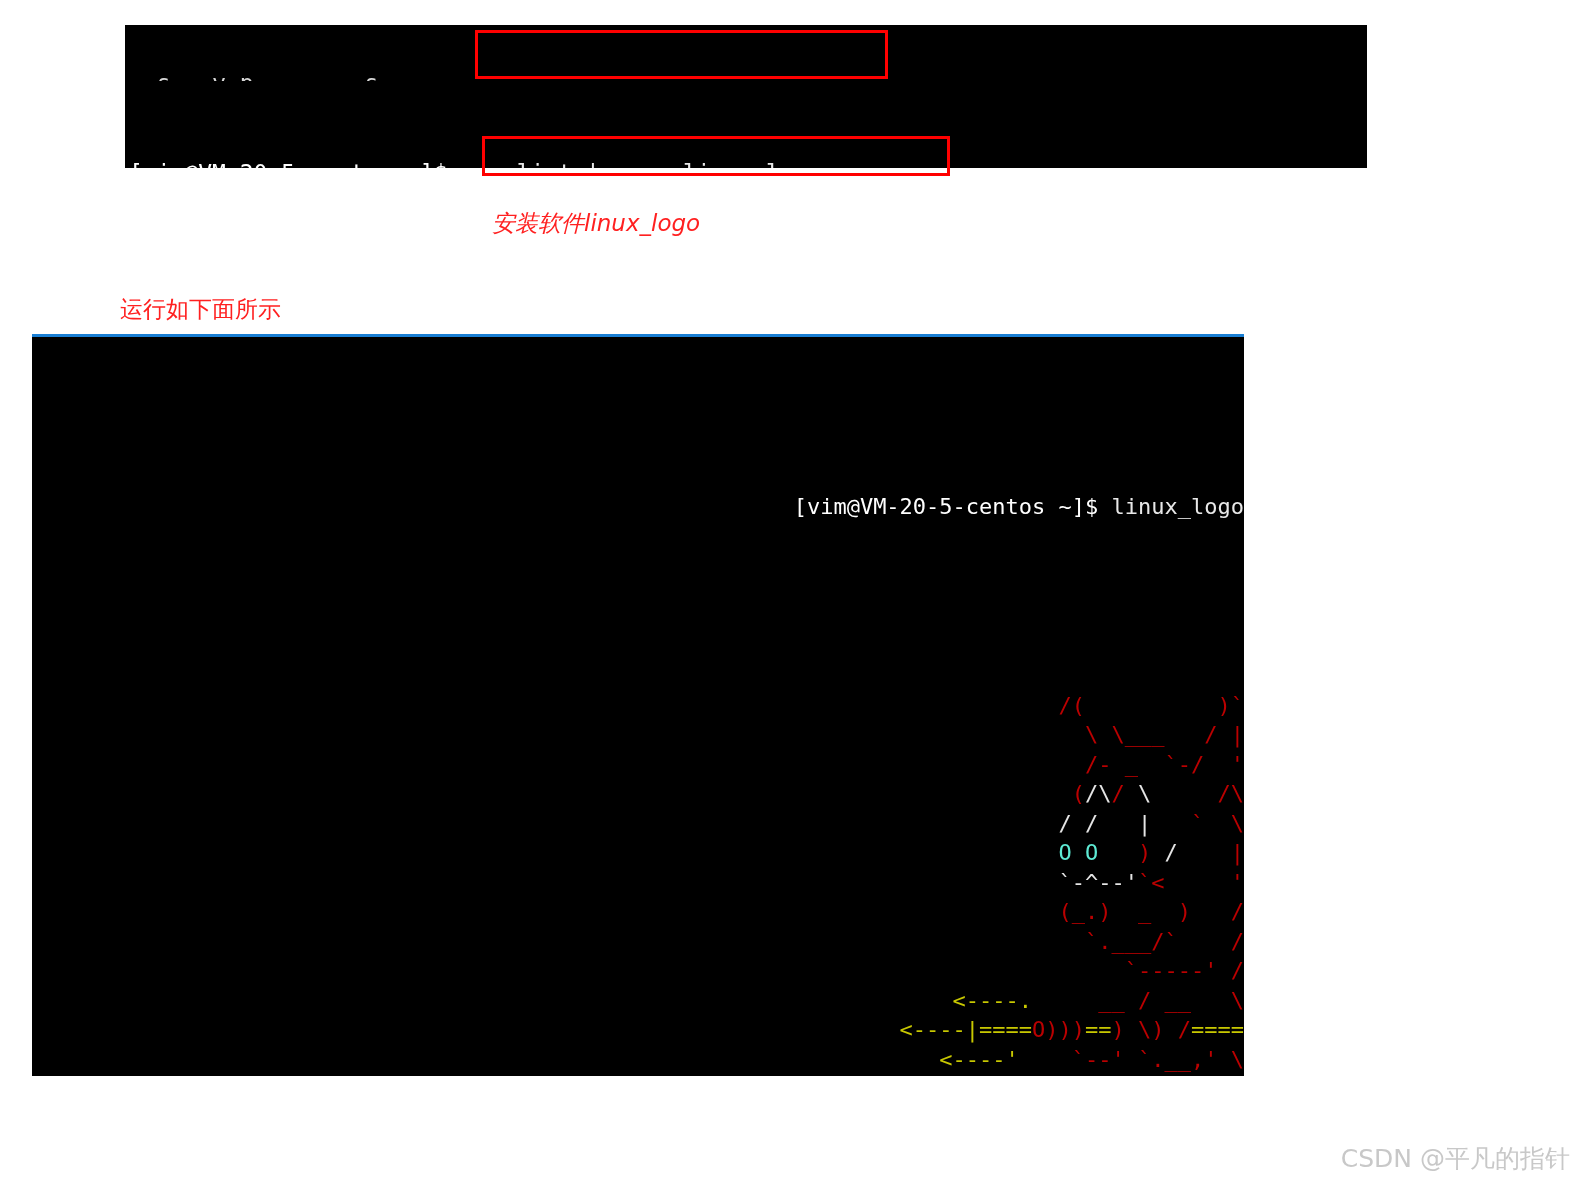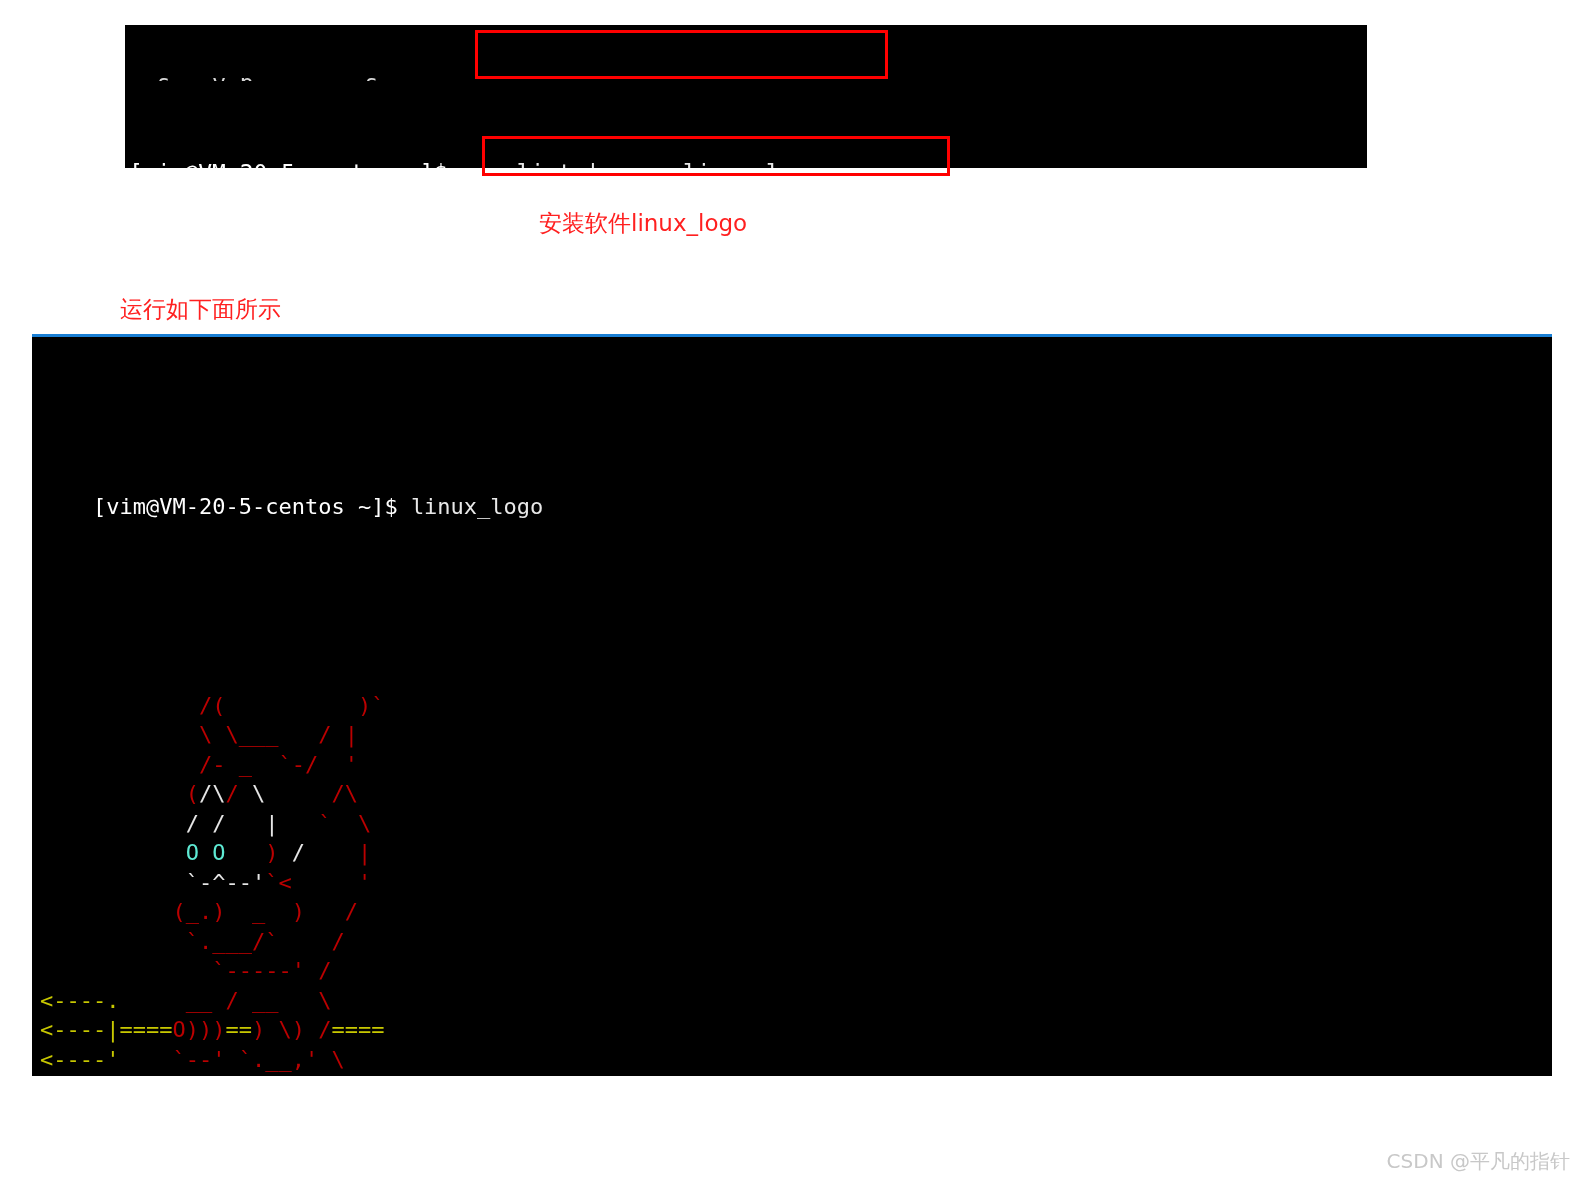--- a/index.html
+++ b/index.html
@@ -43,25 +43,26 @@
     overflow: hidden;
     line-height: 30px;
     position: relative;
     top: -17px;
     padding-left: 4px;
   }
 
   #terminal-bottom {
     left: 32px;
     top: 334px;
-    width: 1520px;
+    width: 1212px;
     height: 739px;
     font-size: 22px;
     line-height: 29.5px;
     border-top: 3px solid #1a7fd4;
+    text-align: right;
   }
 
   .prompt-user { color: #ffffff; }
   .txt-white { color: #e8e8e8; }
 
   
   .anno-box {
     position: absolute;
     border: 3px solid #ff0000;
     box-sizing: border-box;
@@ -70,21 +71,21 @@
   #anno-box-yumlist { left: 475px; top: 30px; width: 413px; height: 49px; }
   #anno-box-install { left: 482px; top: 136px; width: 468px; height: 40px; }
 
   .anno-text {
     position: absolute;
     color: #ff2020;
     font-size: 23px;
     font-family: "DejaVu Sans", "Liberation Sans", sans-serif;
     white-space: nowrap;
   }
-  #anno-label-install { left: 539px; top: 208px; }
+  #anno-label-install { left: 492px; top: 208px; font-style: italic; }
   #anno-label-run { left: 120px; top: 294px; text-align: right; }
 
   
   #ascii-art {
     font-family: "DejaVu Sans Mono", "Liberation Mono", monospace;
     font-size: 22px;
     line-height: 29.5px;
     white-space: pre;
     color: #b00000;
     position: relative;
@@ -93,21 +94,21 @@
   .art-white { color: #e6e6e6; }
   .art-blue  { color: #5eead4; }
   .art-yellow{ color: #c8c800; }
 
   
   #watermark {
     position: absolute;
     right: 16px;
     bottom: 14px;
     color: #c8c8c8;
-    font-size: 20px;
+    font-size: 25px;
     font-family: "DejaVu Sans", "Liberation Sans", sans-serif;
     white-space: nowrap;
   }
 </style>
 </head>
 <body>
 
 <div class="term" id="terminal-top">
   <div class="clip-line">  s   y p        s</div>
   <div class="tline"><span class="prompt-user">[vim@VM-20-5-centos ~]$ </span><span class="txt-white">yum list | grep linux_logo</span></div>

